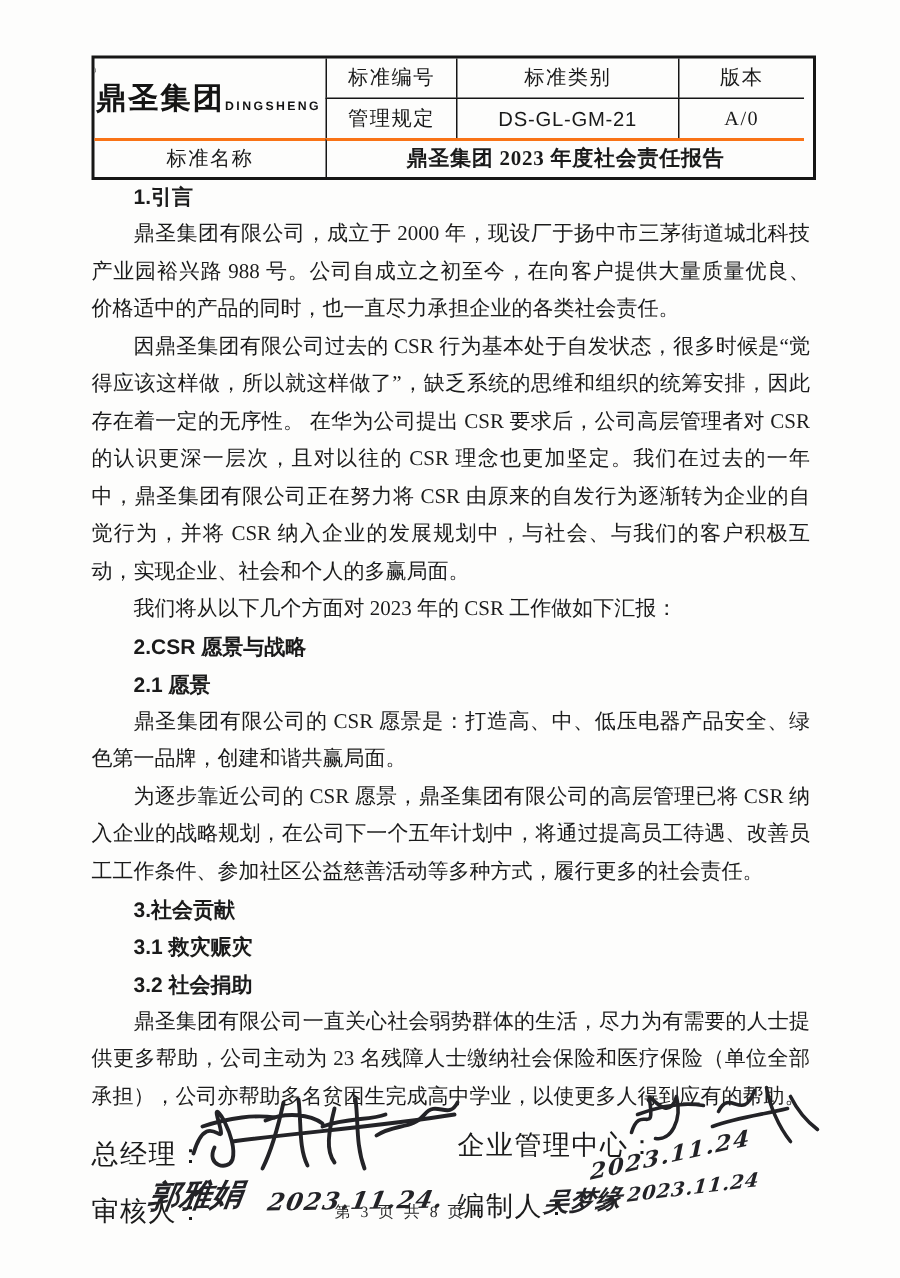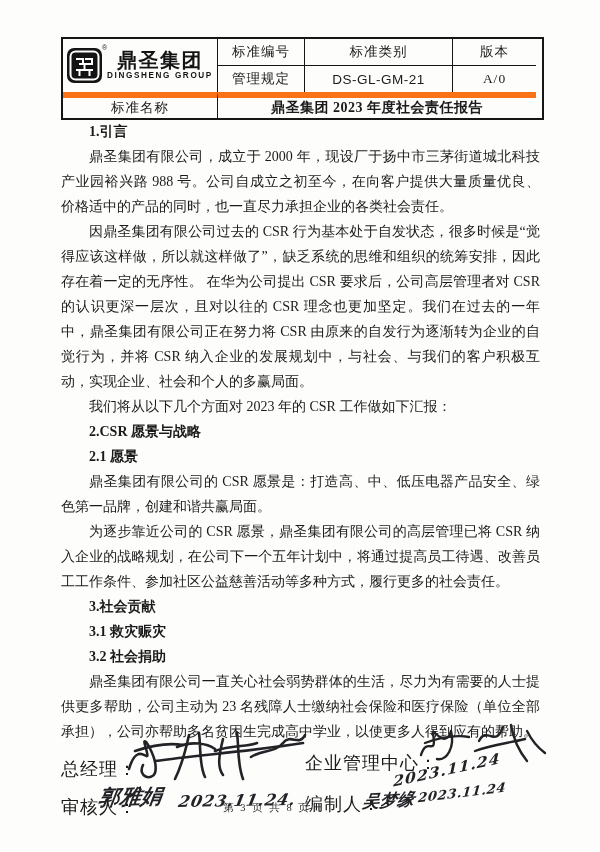--- a/index.html
+++ b/index.html
@@ -25,48 +25,48 @@
     box-sizing:content-box;
   }
   .cell{
     display:flex;align-items:center;justify-content:center;
     font-size:13.5px;letter-spacing:1px;color:#1a1a1a;
     border-left:1px solid #161616;border-top:1px solid #161616;
     overflow:hidden;white-space:nowrap;
   }
   .cell.first-col{border-left:none;}
   .cell.first-row{border-top:none;}
-  .cell.thick-top{border-top:6px solid #f97316;}
+  .cell.thick-top{border-top:2px solid #f97316;}
   .logo-cell{grid-column:1;grid-row:1/3;flex-direction:row;gap:5px;}
   .name-value{grid-column:2/5;}
   .std-number{letter-spacing:.5px;font-family:Liberation Sans, sans-serif;}
   .title-bold{font-weight:bold;font-size:14px;letter-spacing:.5px;}
   
   .logo-tile{position:relative;width:35px;height:35px;flex:0 0 auto;}
   .logo-reg{
     position:absolute;top:-4px;right:-6px;font-size:7px;color:#222;
     font-family:"Liberation Sans",sans-serif;
   }
-  .logo-text{display:flex;flex-direction:column;align-items:center;line-height:1;}
+  .logo-text{display:flex;flex-direction:row;align-items:flex-end;line-height:1;}
   .logo-cn{
     font-family:"Liberation Sans","DejaVu Sans",sans-serif;
     font-weight:bold;font-size:20px;letter-spacing:1.5px;color:#141414;
   }
   .logo-en{
     font-family:"Liberation Sans","DejaVu Sans",sans-serif;
     font-weight:bold;font-size:8.2px;letter-spacing:1.6px;color:#141414;margin-top:2px;
   }
   
   .body-text{
     position:absolute;left:61px;top:119px;width:479px;
     font-size:14px;line-height:25px;text-align:justify;
     color:#1b1b1b;
   }
   .block{text-indent:2em;margin:0;}
-  .block.heading{font-weight:bold;font-family:Liberation Serif, serif;}
+  .block.heading{font-weight:bold;font-family:Liberation Sans, sans-serif;}
   
   .signatures{position:absolute;left:61px;top:715px;width:500px;height:105px;}
   .sig-label{
     position:absolute;font-size:18px;color:#1b1b1b;letter-spacing:1px;white-space:nowrap;
   }
   .ink{color:#1f1f23;}
   .hand{
     font-family:"DejaVu Serif",serif;font-style:italic;font-weight:bold;
     color:#232327;white-space:nowrap;
   }

